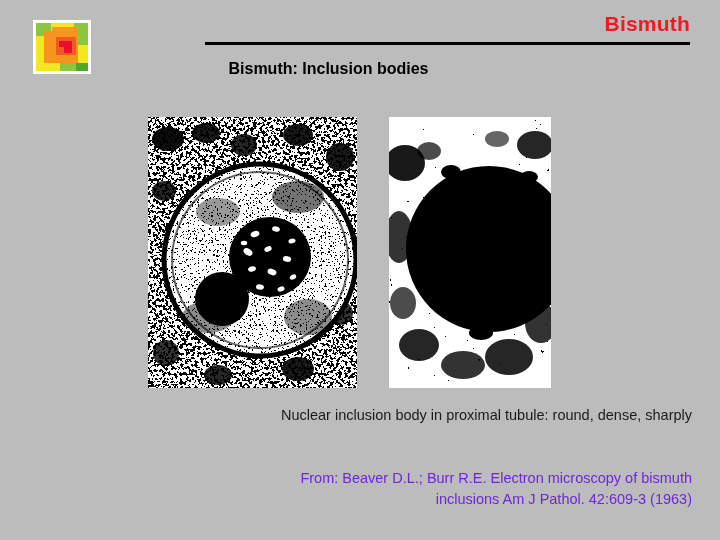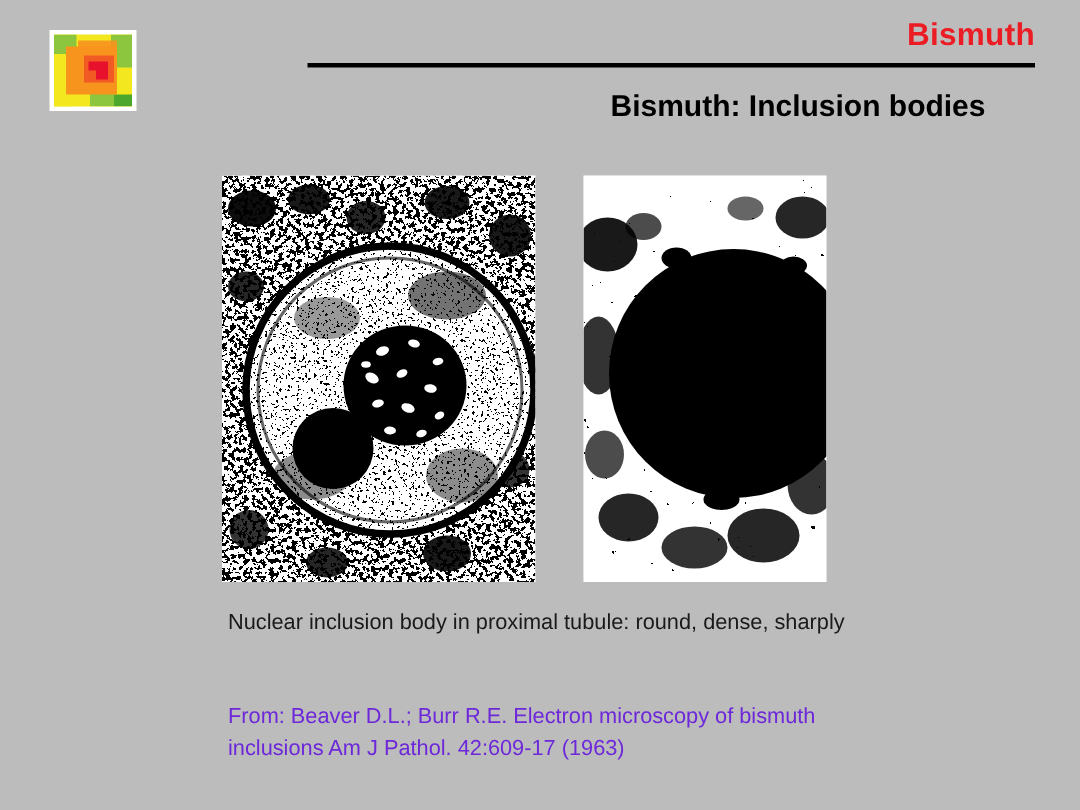--- a/index.html
+++ b/index.html
@@ -75,23 +75,23 @@
     top: 42px;
     width: 485px;
     height: 3px;
     background: #000000;
   }
   .subtitle {
     position: absolute;
     left: 0;
     top: 60px;
     width: 657px;
-    text-align: right;
+    text-align: center;
     color: #000000;
-    font-size: 20px;
+    font-size: 16px;
     font-weight: bold;
   }
 
   
   .fig {
     position: absolute;
     overflow: hidden;
     background: #ffffff;
   }
   .fig-left  { left: 148px; top: 117px; width: 209px; height: 271px; }
@@ -110,21 +110,21 @@
   }
   .citation {
     position: absolute;
     left: 152px;
     top: 468px;
     width: 540px;
     color: #6d28d9;
     font-size: 14.5px;
     line-height: 21px;
   }
-  .caption p, .citation p { margin: 0; }
+  .caption p, .citation p { margin: 0; text-align: right; }
 </style>
 </head>
 <body>
 
 <div class="slide">
 
   <div class="logo">
     <div class="logo-inner">
       <span class="logo-sq lg-g1"></span>
       <span class="logo-sq lg-g2"></span>
@@ -267,16 +267,16 @@
       <ellipse cx="92" cy="216" rx="12" ry="7" fill="#000"></ellipse>
     </svg>
   </div>
 
   <div class="caption">
     <p>Nuclear inclusion body in proximal tubule: round, dense, sharply</p>
   </div>
 
   <div class="citation">
     <p>From: Beaver D.L.; Burr R.E. Electron microscopy of bismuth</p>
-    <p>inclusions  Am J Pathol. 42:609-17 (1963)</p>
+    <p>inclusions  Am J Pathol. 42:609-3 (1963)</p>
   </div>
 
 </div>
 
 </body></html>

